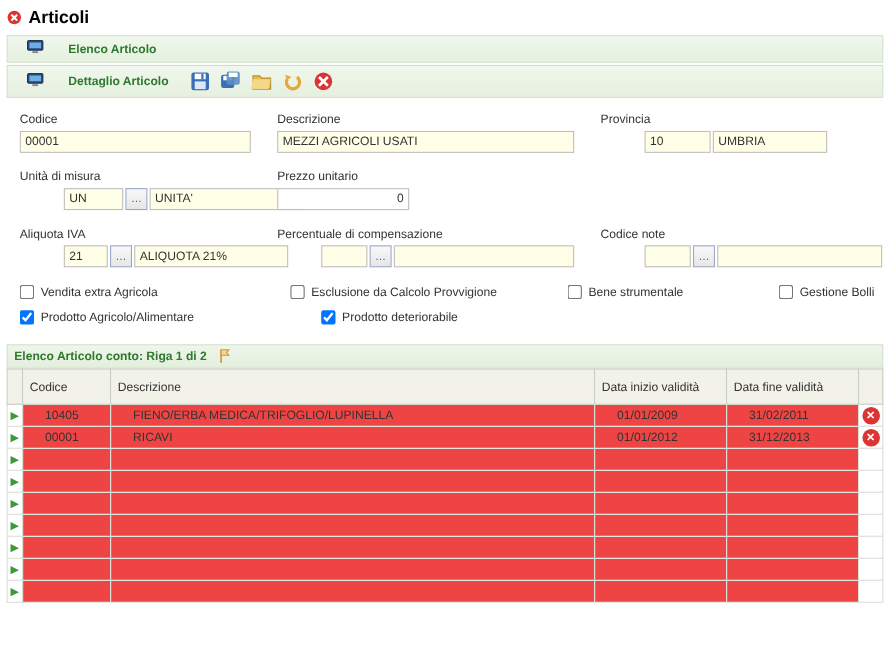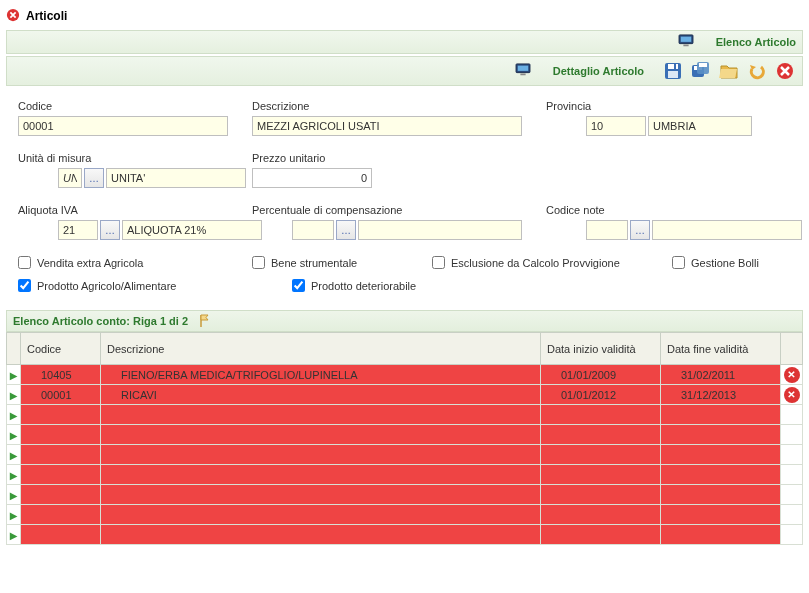--- a/index.html
+++ b/index.html
@@ -13,34 +13,33 @@
     width: 809px;
   }
   .title-row {
     display: flex;
     align-items: center;
     gap: 6px;
     padding: 2px 0 6px 0;
   }
   .title-row .close-x svg { width: 14px; height: 14px; }
   .title-row h1 {
-    font-size: 12px;
+    font-size: 16px;
     font-weight: bold;
     margin: 0;
     color: #000;
   }
   .section-bar {
     display: flex;
     align-items: center;
     gap: 8px;
     background: linear-gradient(#f0f7ed, #e5f0df);
     border: 1px solid #d0dec8;
-    padding: 3px 6px;
+    padding: 3px 17px;
     margin-bottom: 2px;
-    justify-content: flex-end;
   }
   .section-bar .monitor-icon svg { width: 16px; height: 14px; }
   .section-bar .section-title {
     color: #2e7a2e;
     font-weight: bold;
     font-size: 11px;
     padding-left: 14px;
   }
   .toolbar-icons {
     display: flex;
@@ -251,21 +250,21 @@
         <input class="txt" style="width: 60px;" value="10">
         <input class="txt" style="width: 104px;" value="UMBRIA">
       </div>
     </div>
   </div>
 
   <div class="form-row">
     <div class="field" style="width:210px">
       <label>Unità di misura</label>
       <div class="inline-group">
-        <input class="txt" style="width: 24px; font-style: italic;" value="UN">
+        <input class="txt" style="width: 54px;" value="UN">
         <button class="ellipsis-btn">…</button>
         <input class="txt" style="width: 140px;" value="UNITA'">
       </div>
     </div>
     <div class="field" style="width:270px">
       <label>Prezzo unitario</label>
       <input class="txt txt-white" style="width: 120px; text-align: right;" value="0">
     </div>
   </div>
 
@@ -289,32 +288,32 @@
     <div class="field" style="width:220px">
       <label>Codice note</label>
       <div class="inline-group">
         <input class="txt" style="width: 42px;" value="">
         <button class="ellipsis-btn">…</button>
         <input class="txt" style="width: 150px;" value="">
       </div>
     </div>
   </div>
 
-  <div class="checkbox-row" style="gap:0; justify-content:flex-start;">
+  <div class="checkbox-row" style="gap:12px; justify-content:flex-start;">
     <label class="cb" style="width:234px">
         <input type="checkbox" style="">
         <span>Vendita extra Agricola</span>
       </label>
+    <label class="cb" style="width:240px">
+        <input type="checkbox" style="">
+        <span>Esclusione da Calcolo Provvigione</span>
+      </label>
     <label class="cb" style="width:180px">
         <input type="checkbox" style="">
         <span>Bene strumentale</span>
-      </label>
-    <label class="cb" style="width:240px">
-        <input type="checkbox" style="">
-        <span>Esclusione da Calcolo Provvigione</span>
       </label>
     <label class="cb">
         <input type="checkbox" style="">
         <span>Gestione Bolli</span>
       </label>
   </div>
   <div class="checkbox-row" style="gap:0;">
     <label class="cb" style="width:274px">
         <input type="checkbox" checked="" style="">
         <span>Prodotto Agricolo/Alimentare</span>

